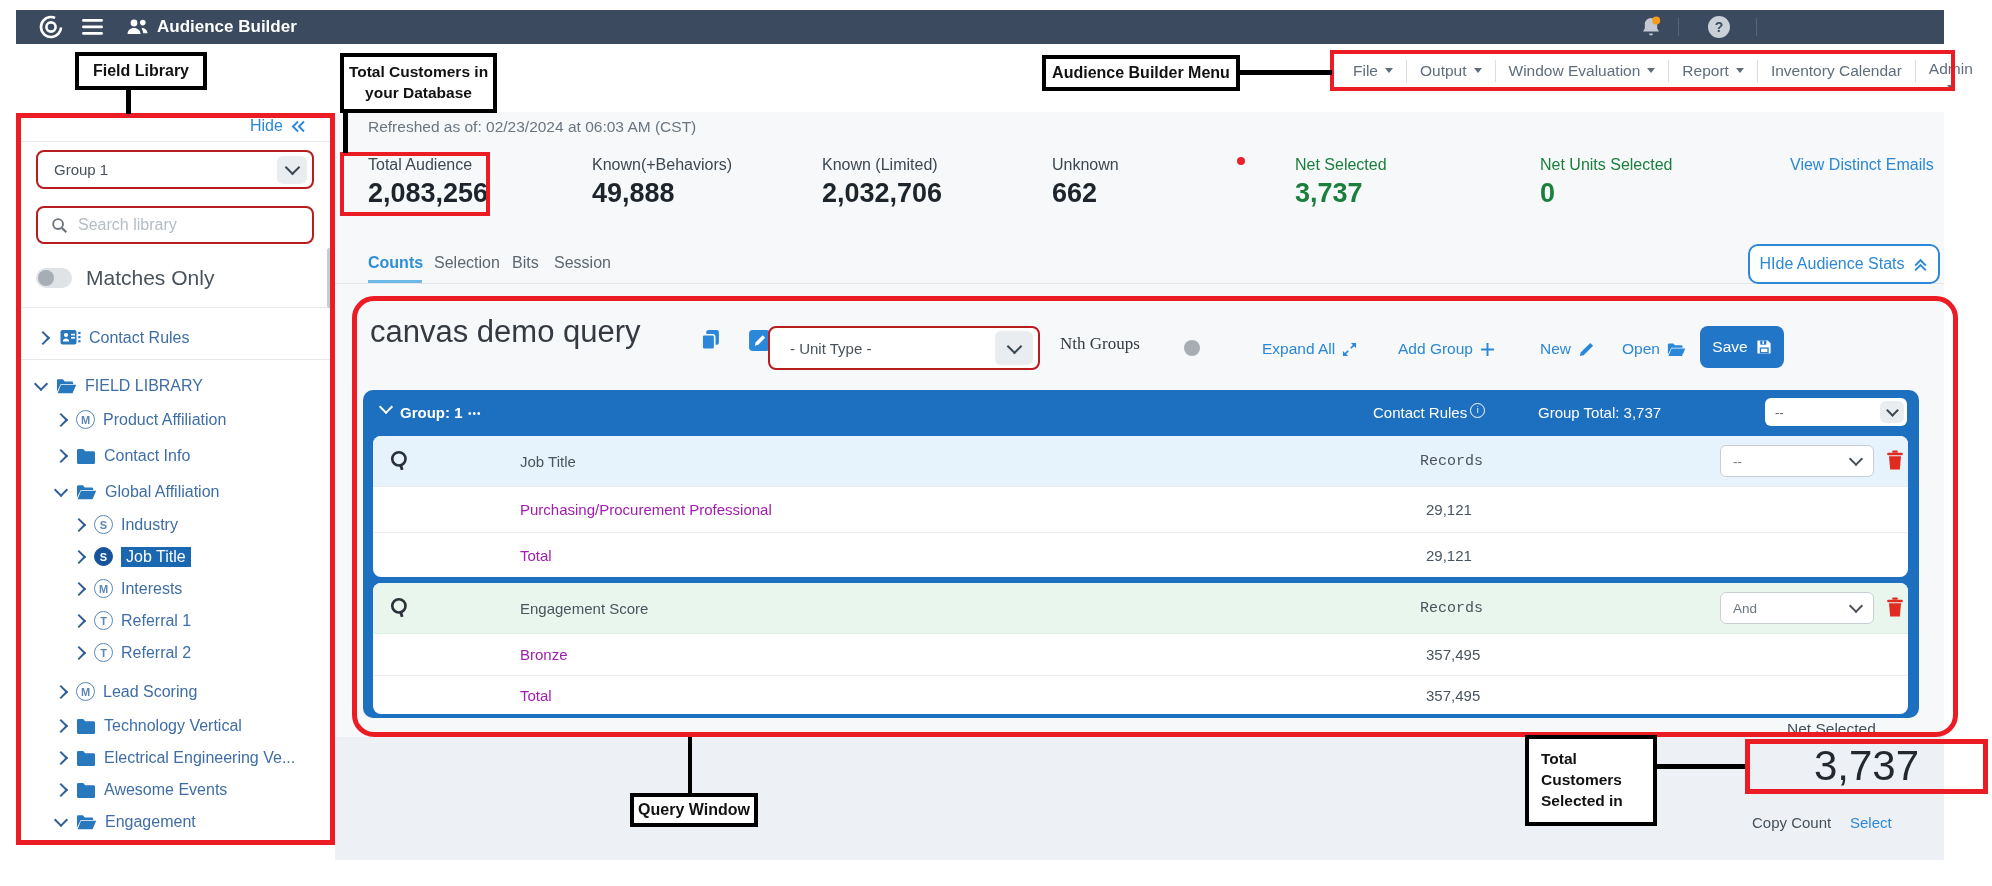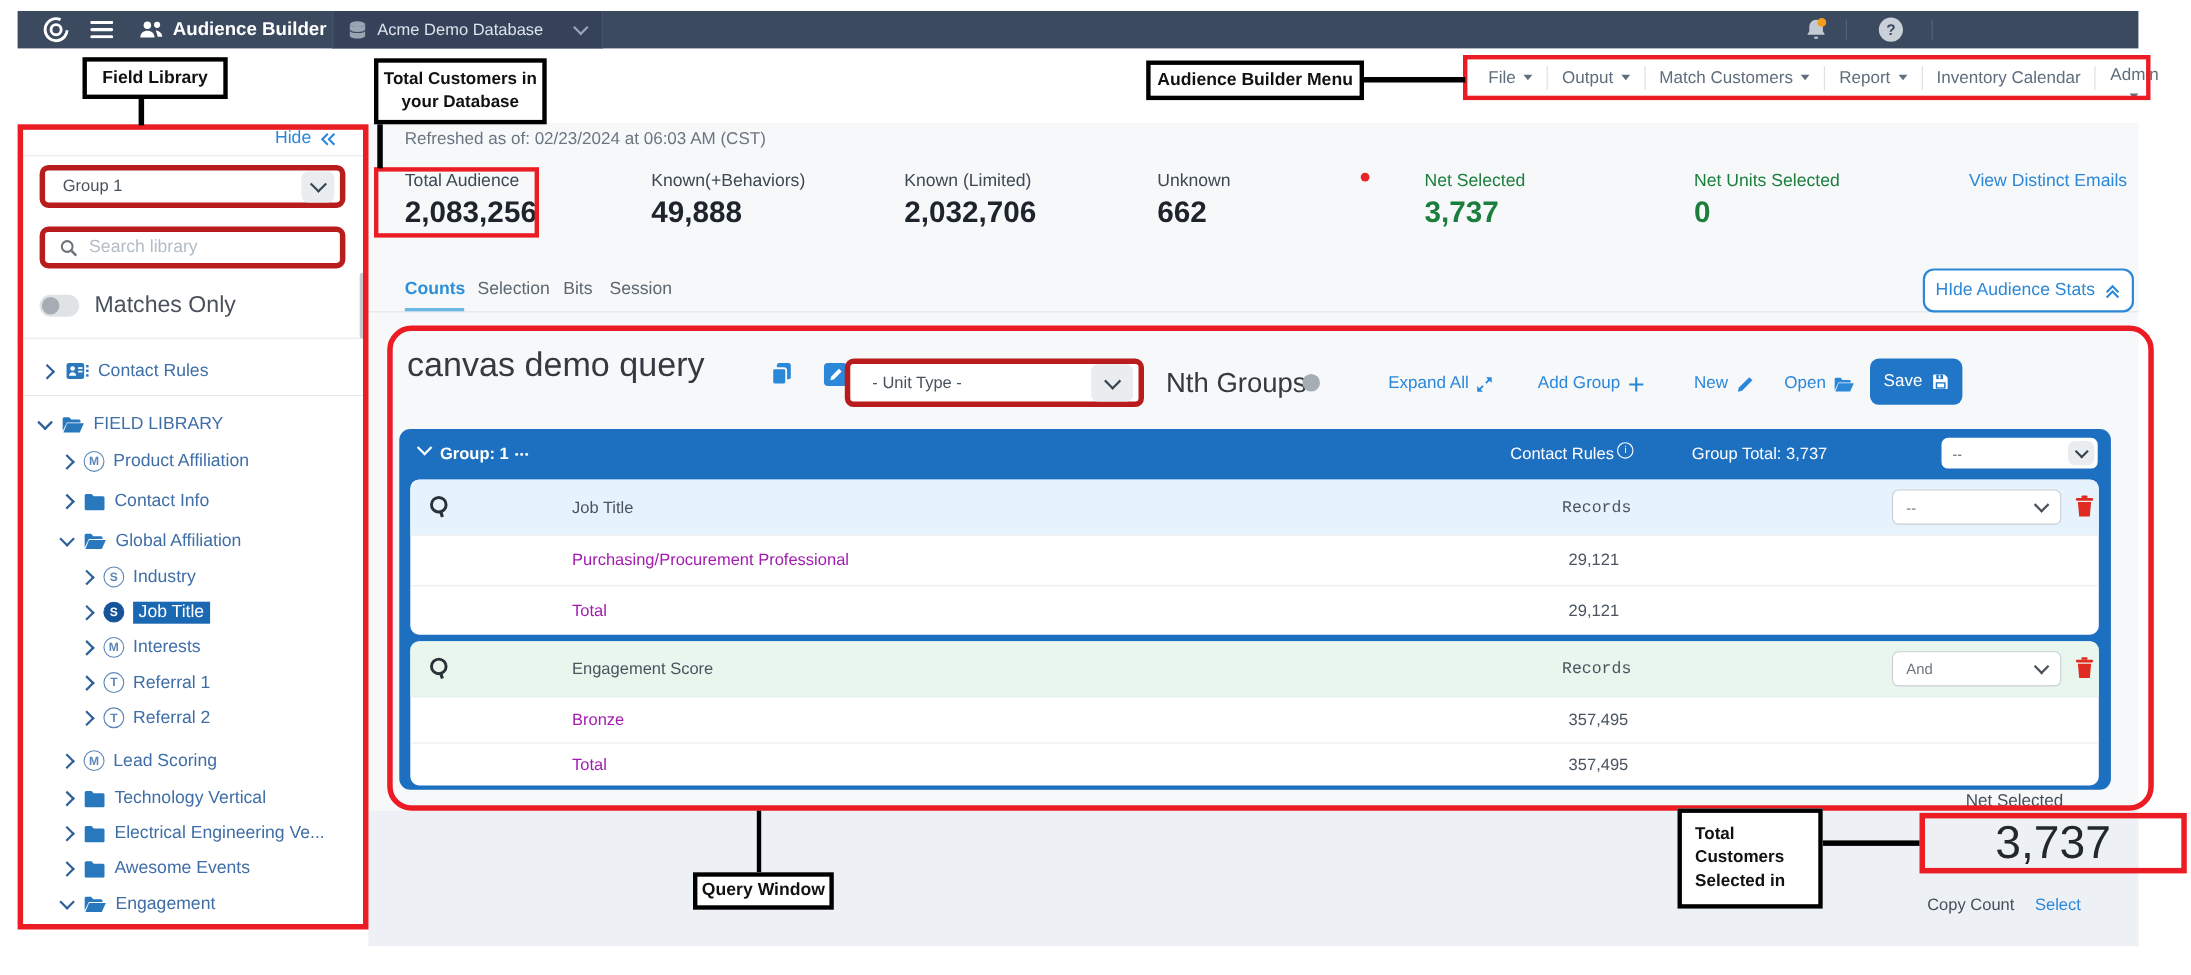--- a/index.html
+++ b/index.html
@@ -26,21 +26,21 @@
   .menu-item:last-child{border-right:none;flex-direction:column;}
   .caret{width:0;height:0;border-left:4.5px solid transparent;border-right:4.5px solid transparent;border-top:5px solid #5f6d7d;}
   
   .ann{position:absolute;background:#fff;border:4px solid #000;color:#111;font-weight:bold;font-size:16px;display:flex;align-items:center;justify-content:center;text-align:center;z-index:50;box-sizing:border-box;line-height:1.35;}
   .annline{position:absolute;background:#000;z-index:49;}
   .redbox{position:absolute;border:5px solid #ec1c25;z-index:40;pointer-events:none;box-sizing:border-box;}
   
   .side{z-index:12;}
   .hide-link{color:#2b87d8;font-size:16px;display:flex;align-items:center;gap:8px;}
   .divider{position:absolute;left:21px;width:309px;height:1px;background:#e6e9ec;z-index:12;}
-  .selbox{position:absolute;background:#fff;border:5px solid #b91c1c;border-radius:8px;box-sizing:border-box;z-index:12;display:flex;align-items:center;}
+  .selbox{position:absolute;background:#fff;border:2px solid #b91c1c;border-radius:8px;box-sizing:border-box;z-index:12;display:flex;align-items:center;}
   .selbox .txt{font-size:15px;color:#49525a;padding-left:16px;}
   .selchev{position:absolute;right:5px;top:50%;transform:translateY(-50%);width:30px;height:28px;background:#e9edf0;border-radius:6px;display:flex;align-items:center;justify-content:center;}
   .selchev .chev{border-color:#3a4750;width:9px;height:9px;}
   .search-inp{position:absolute;border:none;outline:none;font-size:16px;color:#49525a;background:transparent;font-family:"Liberation Sans",sans-serif;}
   .search-inp::placeholder{color:#b4bcc4;}
   .tog{width:36px;height:20px;border-radius:10px;background:#dfe3e6;position:relative;}
   .tog::after{content:"";position:absolute;left:2px;top:2px;width:16px;height:16px;border-radius:50%;background:#a6adb4;}
   .scrollbar{position:absolute;left:327px;top:248px;width:5px;height:60px;background:#c6cbd0;border-radius:3px;z-index:13;}
   .trow{position:absolute;height:31px;display:flex;align-items:center;font-size:16px;color:#3f6ea7;z-index:12;gap:0;}
   .trow .chev{border-color:#2e5f98;border-width:2.4px;width:8px;height:8px;}
@@ -116,29 +116,20 @@
   <span class="abs" style="left:110px;top:8px;">
     <svg width="24" height="18" viewBox="0 0 24 18" fill="#fff">
         <circle cx="8" cy="5" r="3.4"></circle>
         <path d="M1.5 16c0-3.6 2.9-6 6.5-6s6.5 2.4 6.5 6z"></path>
         <circle cx="16.8" cy="4.6" r="2.8"></circle>
         <path d="M15.6 9.7c3.2.3 5.9 2.5 5.9 5.6h-4.2c-.3-2.3-1.3-4.2-1.7-5.6z"></path>
       </svg>
   </span>
   <span class="abs nav-title" style="left:141px;">Audience Builder</span>
 
-  <div class="nav-sec" style="left:286px;width:246px;">
-    <svg width="16" height="17" viewBox="0 0 16 17">
-        <ellipse cx="8" cy="3" rx="7" ry="2.6" fill="#9aa5b3"></ellipse>
-        <path d="M1 3v10.5c0 1.4 3.1 2.6 7 2.6s7-1.2 7-2.6V3c0 1.4-3.1 2.6-7 2.6S1 4.4 1 3z" fill="#9aa5b3"></path>
-        <path d="M1 8c0 1.4 3.1 2.6 7 2.6S15 9.4 15 8" stroke="#3b4a5f" stroke-width="1" fill="none"></path>
-      </svg>
-    <span>Acme Demo Database</span>
-    <i class="chev d" style="margin-left:auto;"></i>
-  </div>
 
 
   <span class="abs" style="left:1623px;top:5px;">
     <svg width="24" height="24" viewBox="0 0 24 24">
         <path d="M12 3a6.2 6.2 0 0 0-6.2 6.2v4.2L4 16.5h16l-1.8-3.1V9.2A6.2 6.2 0 0 0 12 3z" fill="#c3cad3"></path>
         <path d="M10 18.5a2 2 0 0 0 4 0z" fill="#c3cad3"></path>
         <circle cx="17.2" cy="5.4" r="4" fill="#f59b1e"></circle>
       </svg>
   </span>
   <span class="nav-sep" style="left:1662px;"></span>
@@ -150,21 +141,21 @@
 <div class="abs menubar">
   <div class="menu-item">
       <span>File</span>
       <i class="caret"></i>
     </div>
   <div class="menu-item">
       <span>Output</span>
       <i class="caret"></i>
     </div>
   <div class="menu-item">
-      <span>Match Customers</span>
+      <span>Window Evaluation</span>
       <i class="caret"></i>
     </div>
   <div class="menu-item">
       <span>Report</span>
       <i class="caret"></i>
     </div>
   <div class="menu-item">
       <span>Inventory Calendar</span>
     </div>
   <div class="menu-item">
@@ -413,21 +404,21 @@
     </svg>
 </span>
 
 <div class="selbox" style="left:768px;top:326px;width:272px;height:44px;z-index:10;">
   <span class="txt" style="padding-left:20px;">- Unit Type -</span>
   <span class="selchev" style="width:38px;height:34px;">
       <i class="chev d"></i>
     </span>
 </div>
 
-<div class="abs" style="left:1060px;top:334px;font-size:25px;color:#343a40;z-index:10;">Nth Groups</div>
+<div class="abs" style="left:1060px;top:334px;font-size:17px;color:#343a40;z-index:10;font-family:Liberation Serif, serif;">Nth Groups</div>
 <span class="abs tog" style="left:1182px;top:338px;z-index:10;"></span>
 
 <div class="blink" style="left:1262px;top:340px;">
   <span>Expand All</span>
   <svg width="15" height="15" viewBox="0 0 16 16">
       <path d="M9.5 1H15v5.5l-2.1-2.1-2.9 2.9-1.3-1.3 2.9-2.9zM6.5 15H1V9.5l2.1 2.1 2.9-2.9 1.3 1.3-2.9 2.9z" fill="#2b87d8"></path>
     </svg>
 </div>
 
 <div class="blink" style="left:1398px;top:340px;">

